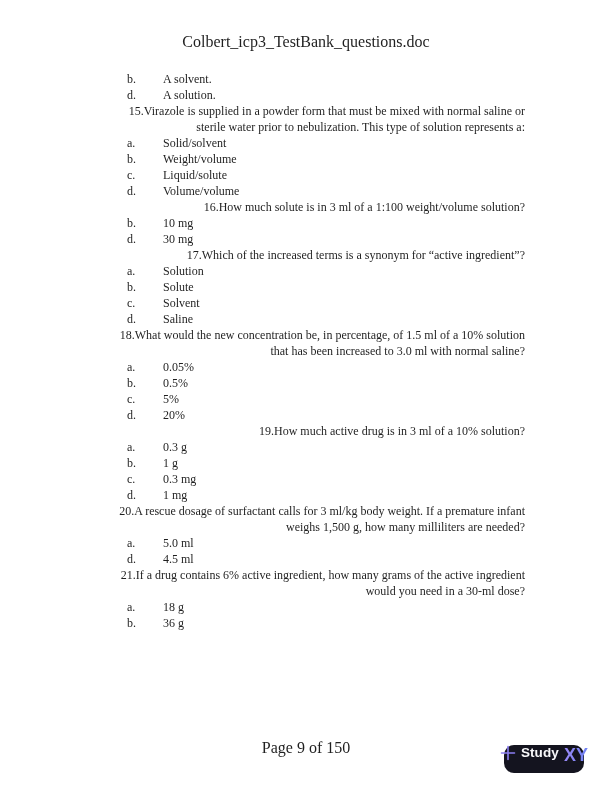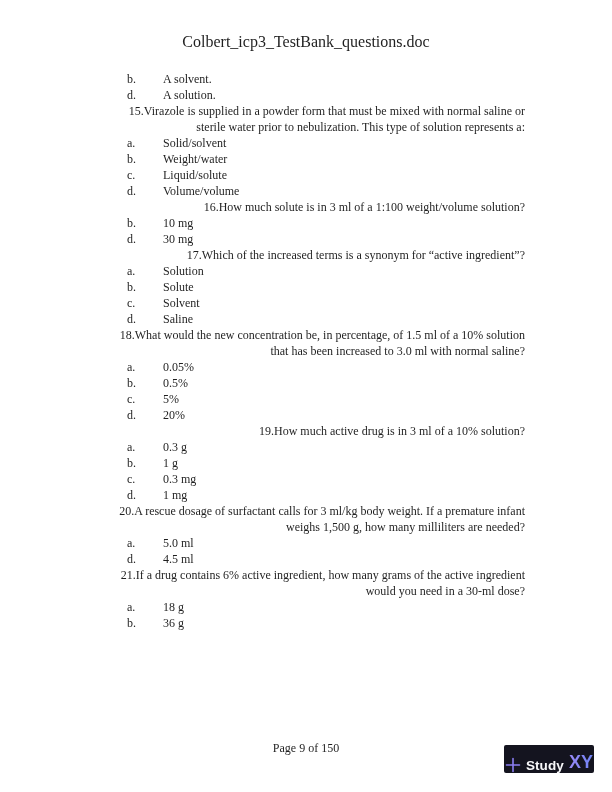--- a/index.html
+++ b/index.html
@@ -28,29 +28,29 @@
     font-size: 12px; line-height: 16px;
   }
   .q-para { margin: 0; text-align: right; }
   .q-num { display: inline-block; width: 36px; }
   .opt-line { padding-left: 38px; }
   .opt-letter { display: inline-block; width: 36px; }
   .page-footer {
     position: absolute;
     top: 740px; left: 0; width: 612px;
     text-align: center;
-    font-size: 12px; line-height: 16px;
+    font-size: 16px; line-height: 16px;
   }
   .brand-badge {
     position: absolute;
     left: 504px; top: 745px;
-    width: 90px; height: 28px;
+    width: 80px; height: 28px;
     background: var(--logo-bg, #14141f);
-    border-radius: 2px;
-    display: flex; align-items: flex-end; justify-content: center;
+    border-radius: 10px;
+    display: flex; align-items: flex-start; justify-content: center;
     gap: 5px;
     font-family: "Liberation Sans", sans-serif;
   }
   .brand-plus {
     display: flex; align-items: center; justify-content: center;
     width: 16px; height: 16px;
   }
   .brand-study {
     color: var(--logo-study, #f8f8fa);
     font-weight: 700; font-size: 13.5px; letter-spacing: 0.1px;
@@ -70,21 +70,21 @@
 
   <div class="doc-title">Colbert_icp3_TestBank_questions.doc</div>
 
   <div class="content">
 
     <div class="opt-line"><span class="opt-letter">b.</span><span class="opt-text">A solvent.</span></div>
     <div class="opt-line"><span class="opt-letter">d.</span><span class="opt-text">A solution.</span></div>
 
     <p class="q-para"><span class="q-num">15.</span><span class="q-text">Virazole is supplied in a powder form that must be mixed with normal saline or sterile water prior to nebulization. This type of solution represents a:</span></p>
     <div class="opt-line"><span class="opt-letter">a.</span><span class="opt-text">Solid/solvent</span></div>
-    <div class="opt-line"><span class="opt-letter">b.</span><span class="opt-text">Weight/water</span></div>
+    <div class="opt-line"><span class="opt-letter">b.</span><span class="opt-text">Weight/volume</span></div>
     <div class="opt-line"><span class="opt-letter">c.</span><span class="opt-text">Liquid/solute</span></div>
     <div class="opt-line"><span class="opt-letter">d.</span><span class="opt-text">Volume/volume</span></div>
 
     <p class="q-para"><span class="q-num">16.</span><span class="q-text">How much solute is in 3 ml of a 1:100 weight/volume solution?</span></p>
     <div class="opt-line"><span class="opt-letter">b.</span><span class="opt-text">10 mg</span></div>
     <div class="opt-line"><span class="opt-letter">d.</span><span class="opt-text">30 mg</span></div>
 
     <p class="q-para"><span class="q-num">17.</span><span class="q-text">Which of the increased terms is a synonym for “active ingredient”?</span></p>
     <div class="opt-line"><span class="opt-letter">a.</span><span class="opt-text">Solution</span></div>
     <div class="opt-line"><span class="opt-letter">b.</span><span class="opt-text">Solute</span></div>

